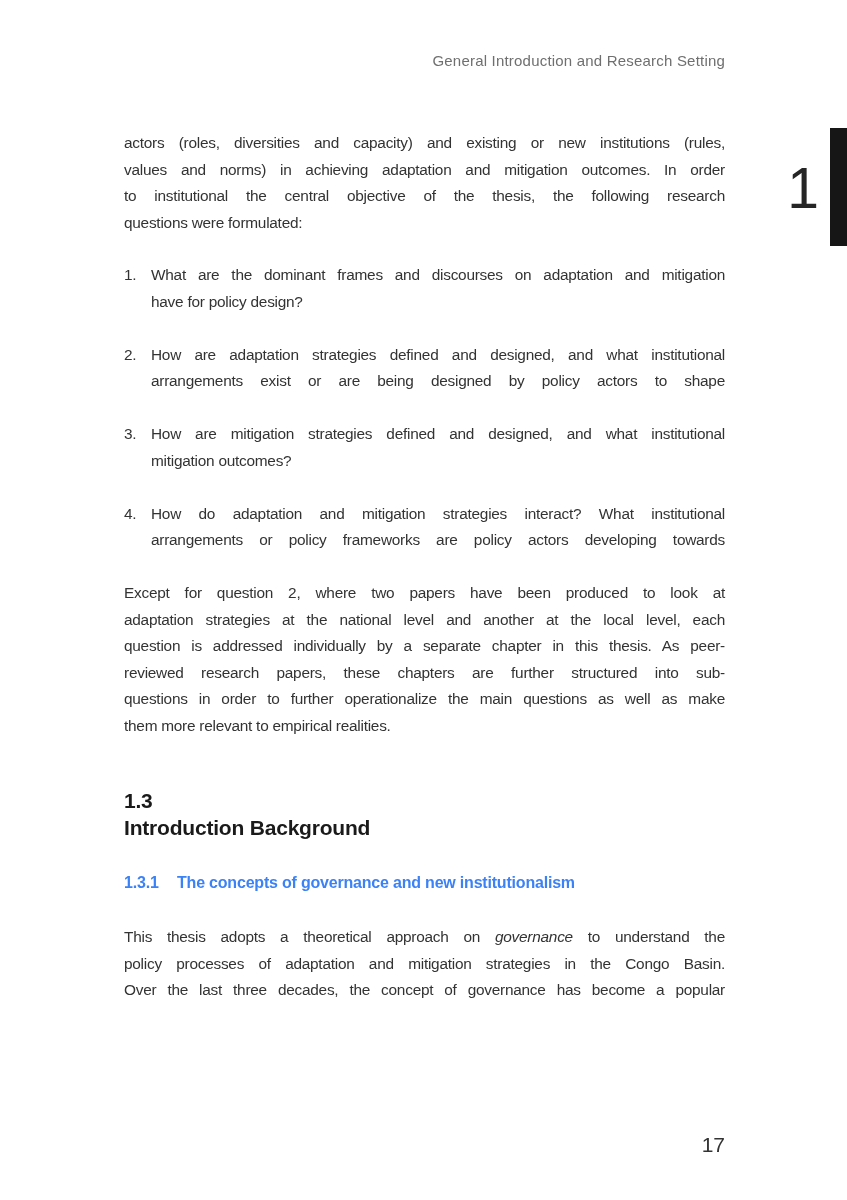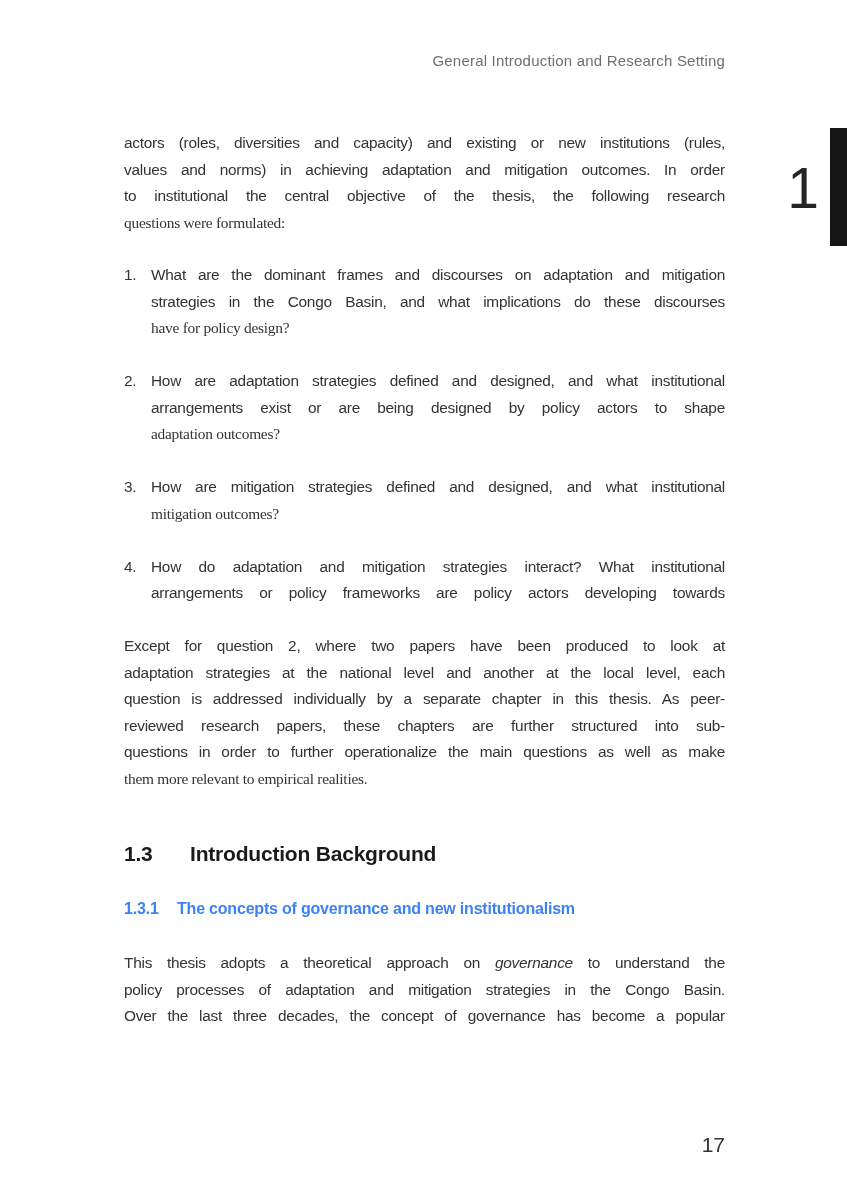--- a/index.html
+++ b/index.html
@@ -54,40 +54,40 @@
   }
   .jl {
     line-height: 26.5px;
     text-align: justify;
     text-align-last: justify;
   }
   .jl-last {
     line-height: 26.5px;
     text-align: right;
     text-align-last: left;
-    font-family: Liberation Serif, serif;
   }
   .q-list { margin-top: 26px; }
   .q-item { display: flex; }
   .q-item + .q-item { margin-top: 26.5px; }
   .q-num {
     flex: none;
     width: 27px;
     line-height: 26.5px;
   }
   .q-text { flex: 1; min-width: 0; }
   .para2 { margin-top: 26.5px; }
   .section-heading {
     margin-top: 48px;
     display: flex;
     font-size: 21px;
     line-height: 27px;
     font-weight: 700;
     color: #1a1a1a;
     letter-spacing: -0.2px;
+    flex-direction: column;
   }
   .section-num { flex: none; width: 66px; }
   .subsection-heading {
     margin-top: 31px;
     display: flex;
     font-size: 16px;
     line-height: 22px;
     font-weight: 700;
     color: #3b82f6;
     letter-spacing: -0.2px;
@@ -124,31 +124,29 @@
       <div class="jl">to institutional the central objective of the thesis, the following research</div>
       <div class="jl-last">questions were formulated:</div>
     </div>
 
     <div class="q-list">
 
       <div class="q-item">
         <div class="q-num">1.</div>
         <div class="q-text">
           <div class="jl">What are the dominant frames and discourses on adaptation and mitigation</div>
-          <div class="jl">strategies in the Congo Basin, and what implications do these discourses</div>
           <div class="jl-last">have for policy design?</div>
         </div>
       </div>
 
       <div class="q-item">
         <div class="q-num">2.</div>
         <div class="q-text">
           <div class="jl">How are adaptation strategies defined and designed, and what institutional</div>
           <div class="jl">arrangements exist or are being designed by policy actors to shape</div>
-          <div class="jl-last">adaptation outcomes?</div>
         </div>
       </div>
 
       <div class="q-item">
         <div class="q-num">3.</div>
         <div class="q-text">
           <div class="jl">How are mitigation strategies defined and designed, and what institutional</div>
           <div class="jl-last">mitigation outcomes?</div>
         </div>
       </div>

